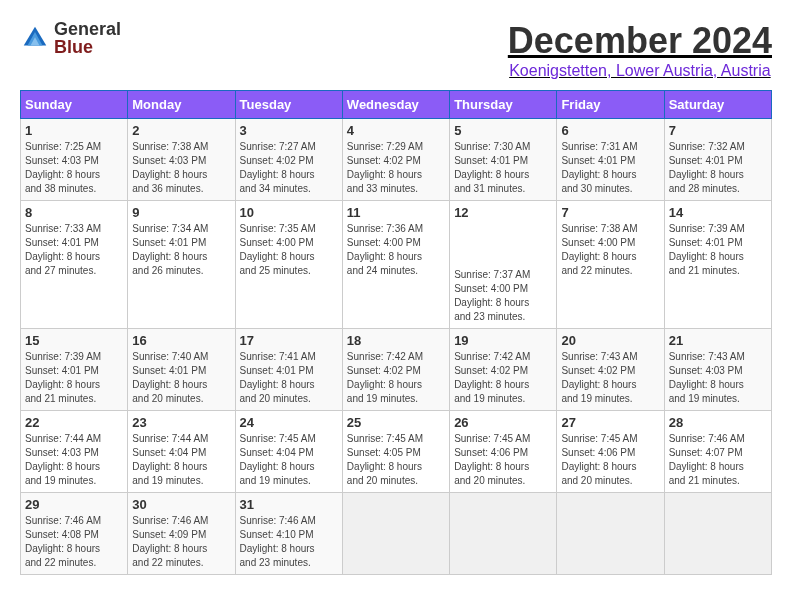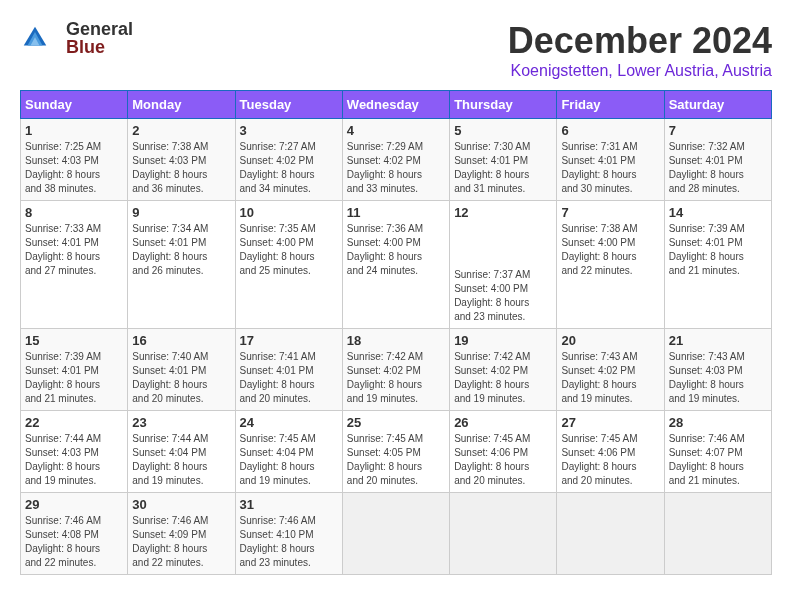--- a/index.html
+++ b/index.html
@@ -12,21 +12,20 @@
     }
     .header {
       display: flex;
       justify-content: space-between;
       align-items: flex-start;
       margin-bottom: 10px;
     }
     .logo {
       display: flex;
       align-items: center;
-      gap: 12px;
     }
     .logo-text {
       display: flex;
       flex-direction: column;
       line-height: 1;
     }
     .logo-general {
       font-size: 18px;
       font-weight: bold;
       color: #333;
@@ -35,21 +34,22 @@
       font-size: 18px;
       font-weight: bold;
       color: #7f1d1d;
     }
     .logo-icon {
       width: 30px;
       height: 30px;
       margin-right: 4px;
     }
     .title-block {
-      text-align: right;
+      text-align: center;
+      text-decoration: underline;
     }
     .month-title {
       font-size: 36px;
       font-weight: bold;
       color: #333;
     }
     .subtitle {
       font-size: 16px;
       color: #6d28d9;
     }

